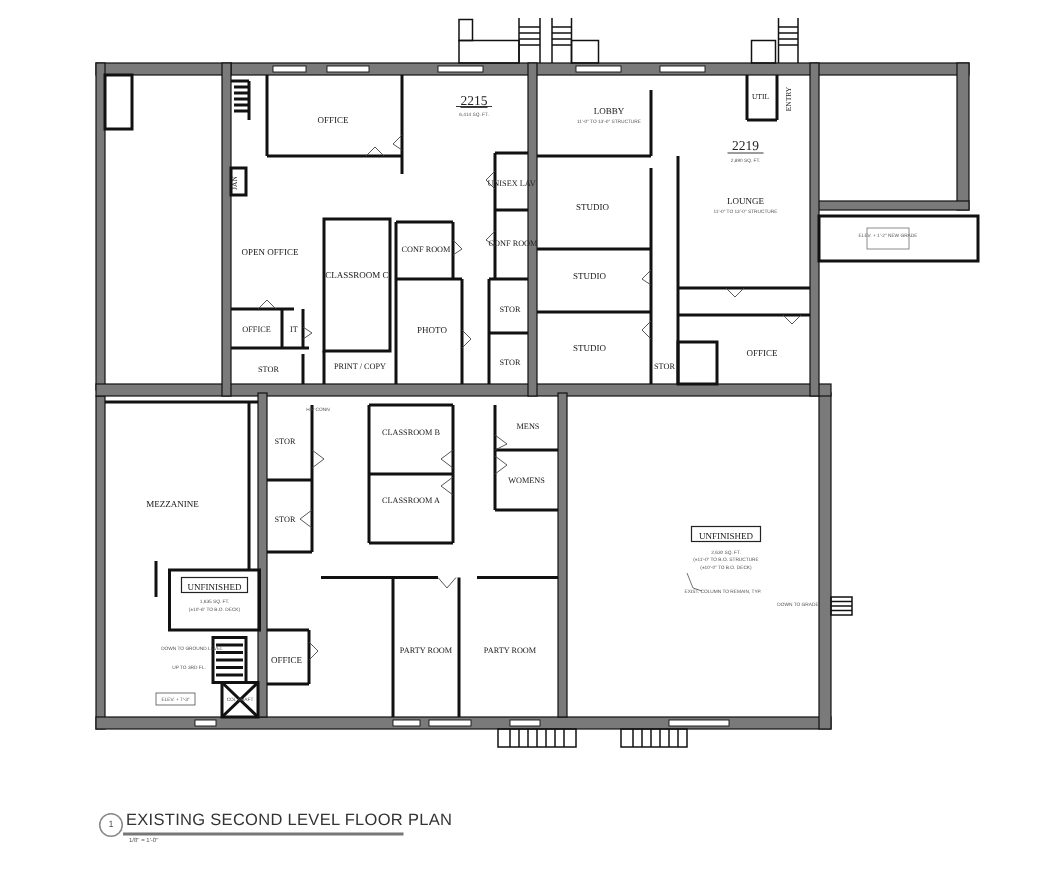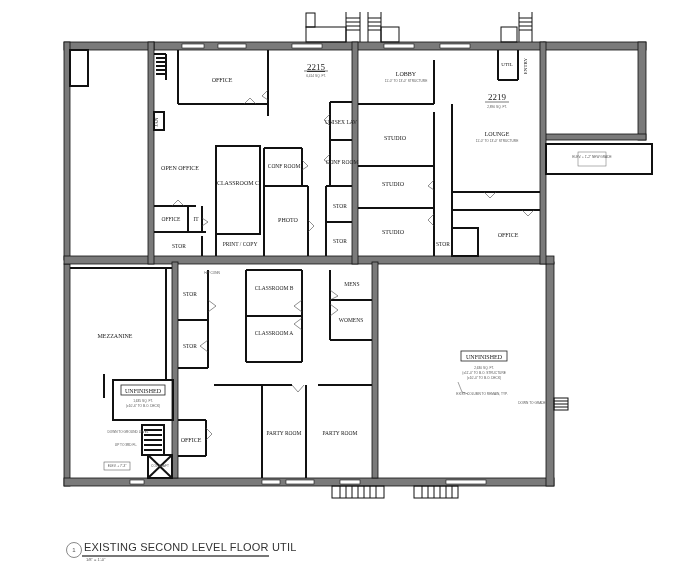--- a/index.html
+++ b/index.html
@@ -292,15 +292,15 @@
     <text class="small" x="484" y="369">2,630 SQ. FT.</text>
     <text class="small" x="484" y="374">(±11'-0" TO B.O. STRUCTURE</text>
     <text class="small" x="484" y="379">(±10'-0" TO B.O. DECK)</text>
     <path d="M458 382 L 462 392 L 468 394" stroke="#444" stroke-width="0.5" fill="none"></path>
     <text class="small" x="482" y="395">EXIST. COLUMN TO REMAIN, TYP.</text>
     <text class="small" x="532" y="404">DOWN TO GRADE</text>
   </g>
 </svg>
 
 <div class="num">1</div>
-<div class="title">EXISTING SECOND LEVEL FLOOR UTIL</div>
+<div class="title">EXISTING SECOND LEVEL FLOOR PLAN</div>
 <div class="titleline"></div>
 <div class="scale">1/8" = 1'-0"</div>
 
 </body></html>

